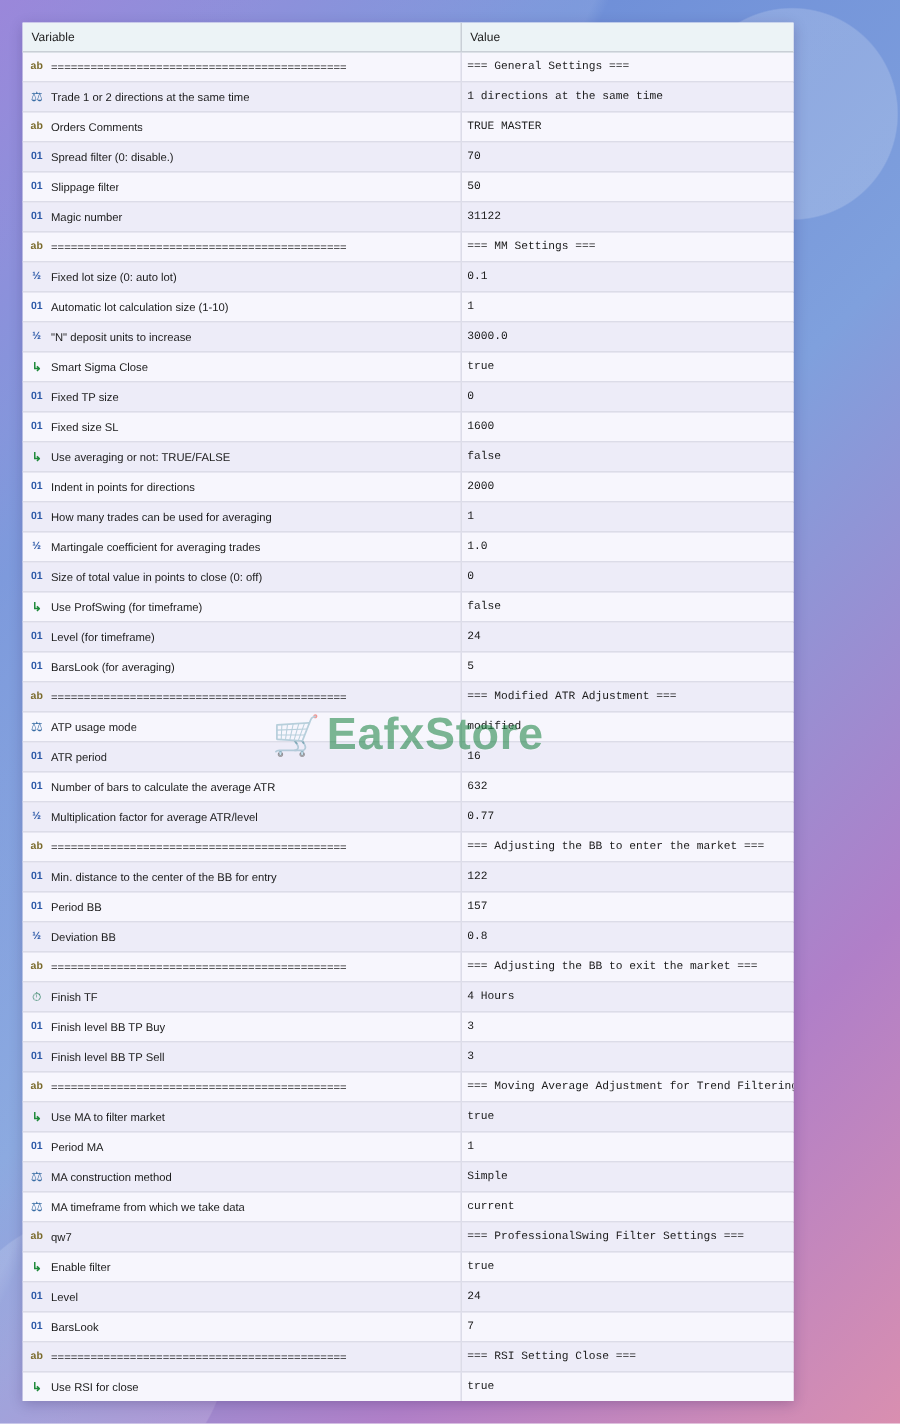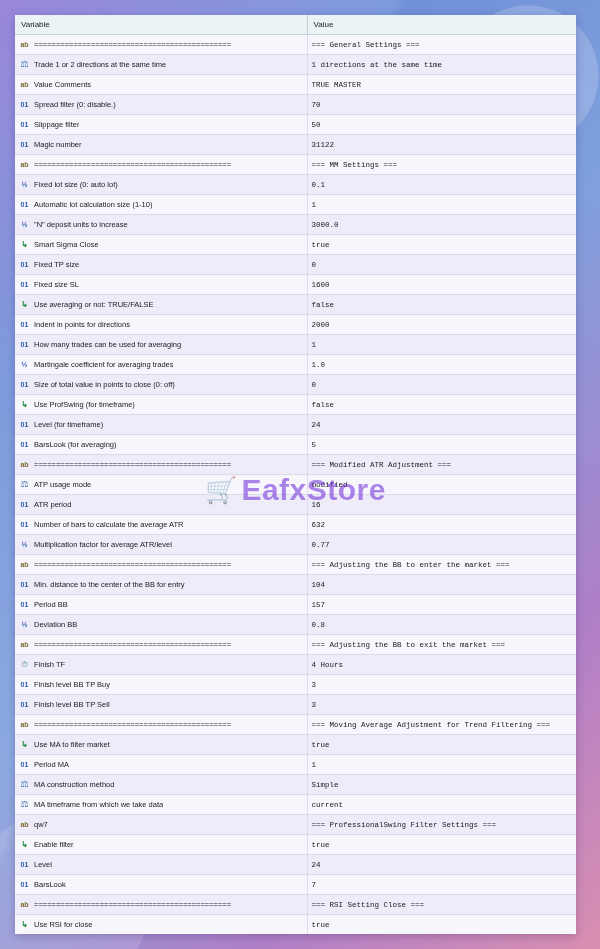--- a/index.html
+++ b/index.html
@@ -20,21 +20,21 @@
     background:
       radial-gradient(circle at 88% 8%, rgba(255,255,255,0.18) 0 70px, rgba(255,255,255,0) 71px),
       radial-gradient(circle at 10% 95%, rgba(255,255,255,0.14) 0 90px, rgba(255,255,255,0) 91px),
       linear-gradient(115deg, rgba(255,255,255,0.10) 0 38%, rgba(255,255,255,0) 39%);
     pointer-events: none;
   }
   .panel {
     position: absolute;
     left: 15px;
     top: 15px;
-    width: 561px;
+    width: 514px;
     height: 919px;
     background: #f2f1fb;
     box-shadow: 0 2px 8px rgba(40,20,80,0.25);
     overflow: hidden;
   }
   table.params {
     border-collapse: collapse;
     width: 100%;
     table-layout: fixed;
     font-size: 7.5px;
@@ -97,21 +97,21 @@
     height: 60px;
     display: flex;
     align-items: center;
     justify-content: center;
     pointer-events: none;
     opacity: 0.55;
   }
   .watermark .wm-text {
     font-size: 30px;
     font-weight: bold;
-    color: #6d28d9;
+    color: #15803d;
     letter-spacing: 0.5px;
     text-shadow: 0 1px 0 rgba(255,255,255,0.5);
   }
   .watermark .wm-cart {
     font-size: 26px;
     color: #d9a8d0;
     margin-right: 4px;
   }
 </style>
 </head>
@@ -147,21 +147,21 @@
               <span class="ic ic-bal">⚖</span>
               <span class="lbl">Trade 1 or 2 directions at the same time</span>
             </div>
           </td>
           <td class="val"><span>1 directions at the same time</span></td>
         </tr>
         <tr class="row-even">
           <td class="var">
             <div class="cellwrap">
               <span class="ic ic-ab">ab</span>
-              <span class="lbl">Value Comments</span>
+              <span class="lbl">Orders Comments</span>
             </div>
           </td>
           <td class="val"><span>TRUE MASTER</span></td>
         </tr>
         <tr class="row-odd">
           <td class="var">
             <div class="cellwrap">
               <span class="ic ic-01">01</span>
               <span class="lbl">Spread filter (0: disable.)</span>
             </div>
@@ -375,21 +375,21 @@
           </td>
           <td class="val"><span>=== Adjusting the BB to enter the market ===</span></td>
         </tr>
         <tr class="row-odd">
           <td class="var">
             <div class="cellwrap">
               <span class="ic ic-01">01</span>
               <span class="lbl">Min. distance to the center of the BB for entry</span>
             </div>
           </td>
-          <td class="val"><span>104</span></td>
+          <td class="val"><span>122</span></td>
         </tr>
         <tr class="row-even">
           <td class="var">
             <div class="cellwrap">
               <span class="ic ic-01">01</span>
               <span class="lbl">Period BB</span>
             </div>
           </td>
           <td class="val"><span>157</span></td>
         </tr>

